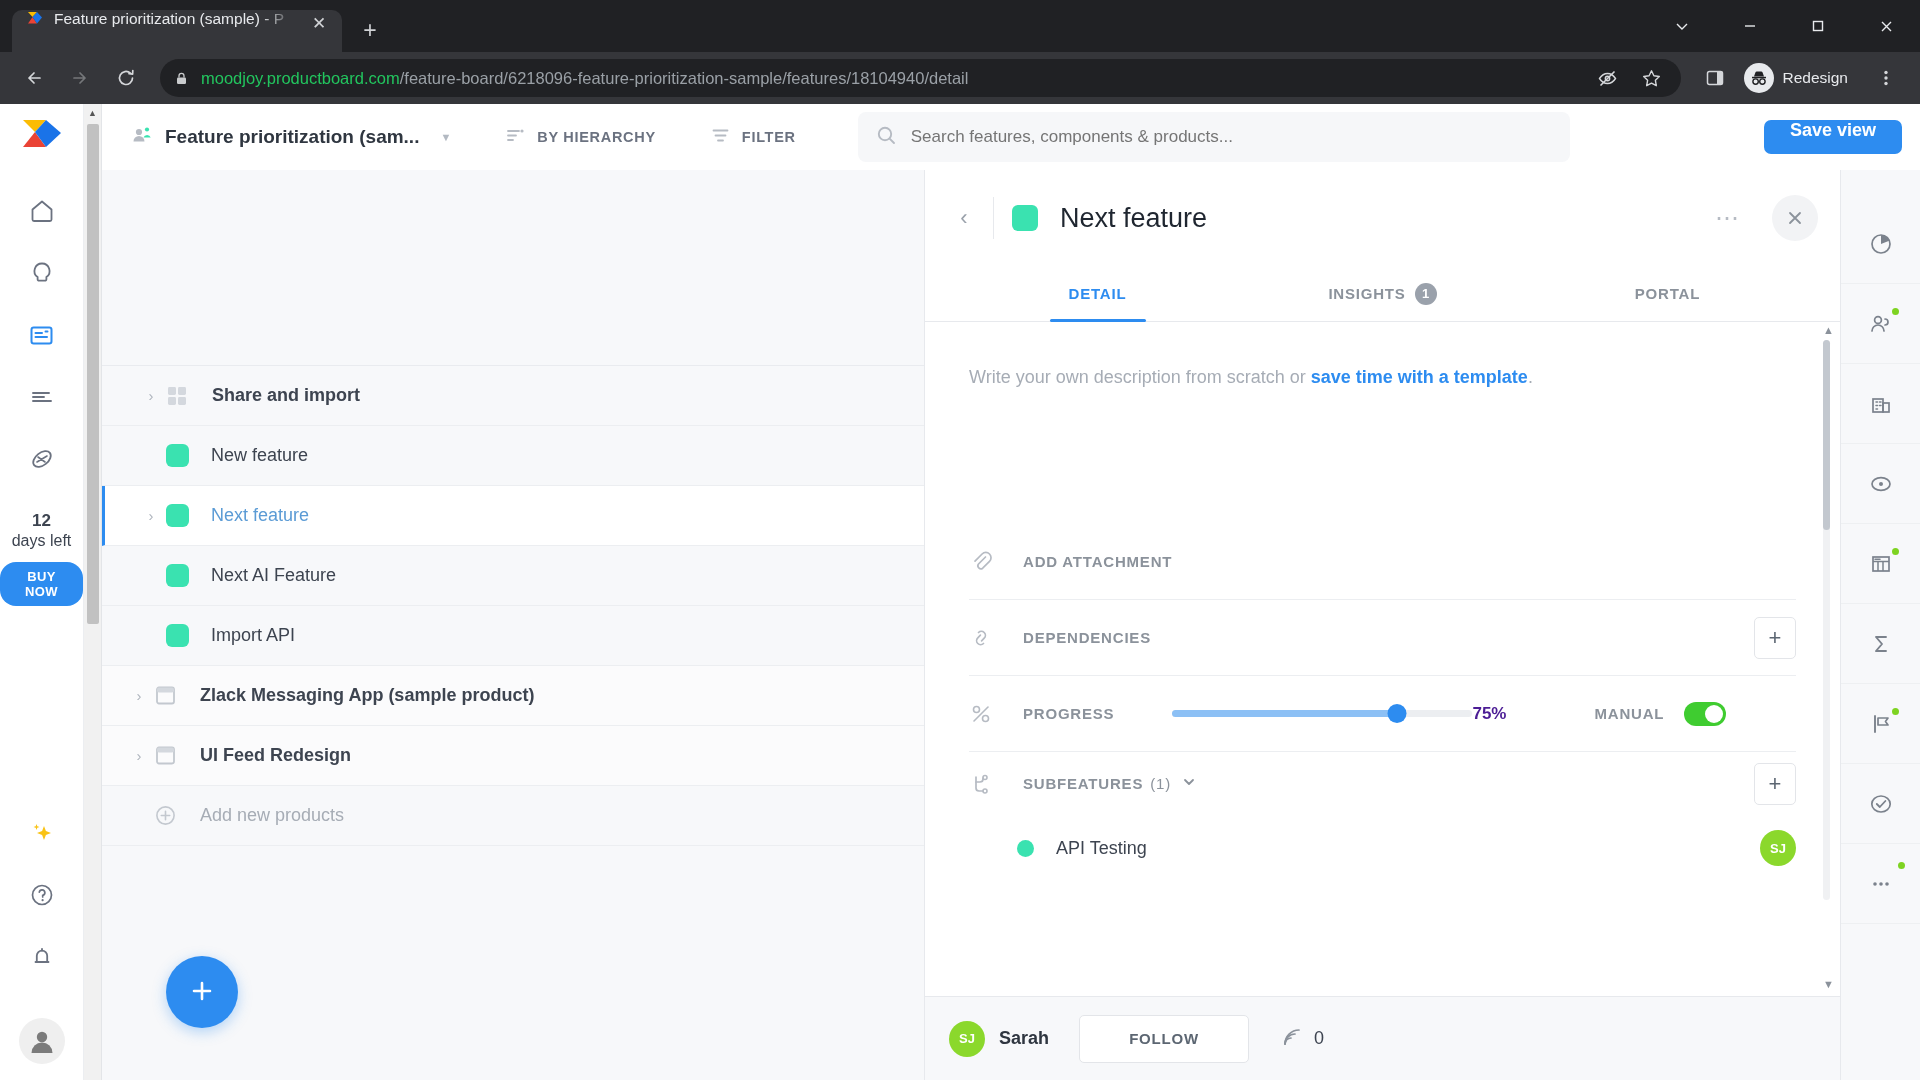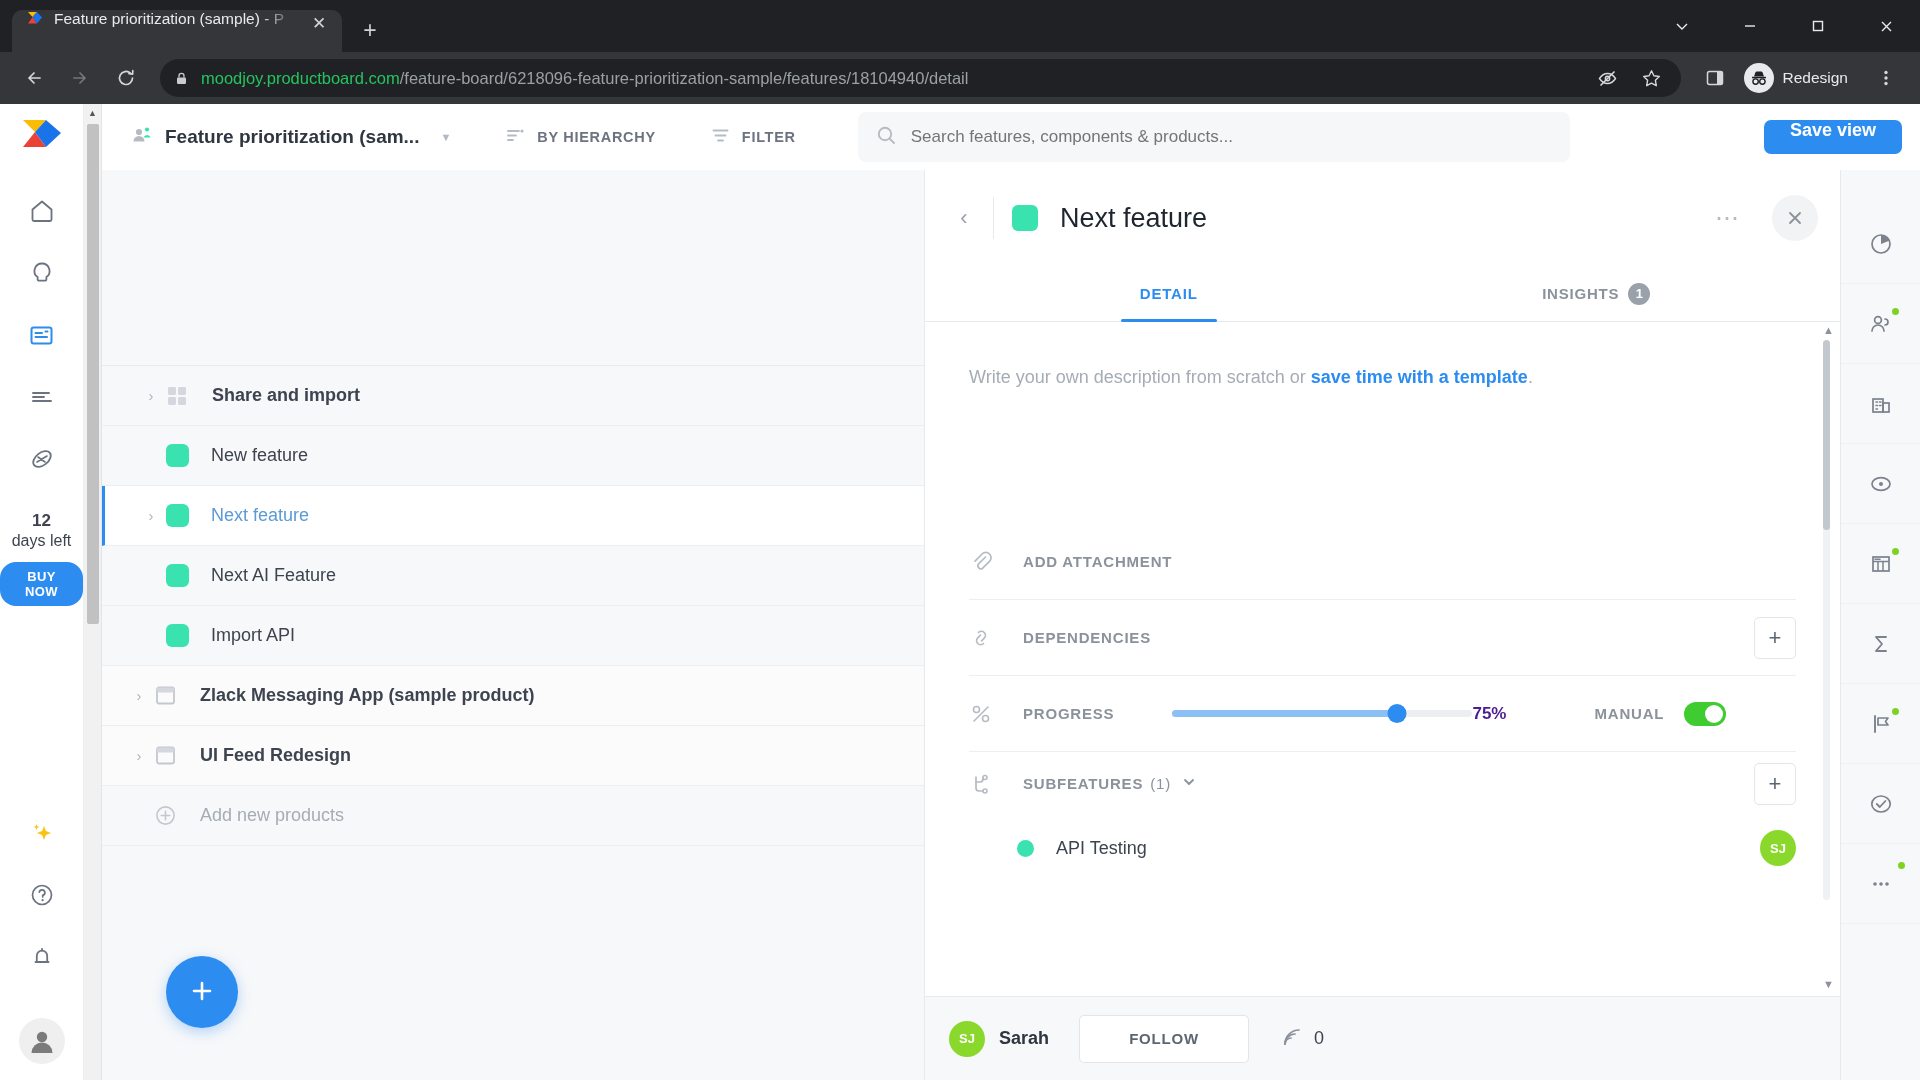--- a/index.html
+++ b/index.html
@@ -668,20 +668,23 @@
             </div>
           </div>
 
           <div class="dt-tabs">
             <div class="dt-tab active">
               <span>DETAIL</span>
             </div>
             <div class="dt-tab">
               <span>INSIGHTS</span>
               <span class="tab-badge">1</span>
+            </div>
+            <div class="dt-tab">
+              <span>PORTAL</span>
             </div>
           </div>
 
           <div class="dt-body">
             <div class="desc-placeholder">
               <span>Write your own description from scratch or </span><a>save time with a template</a><span>.</span>
             </div>
             <div class="desc-spacer"></div>
 
             <div class="dt-row">

